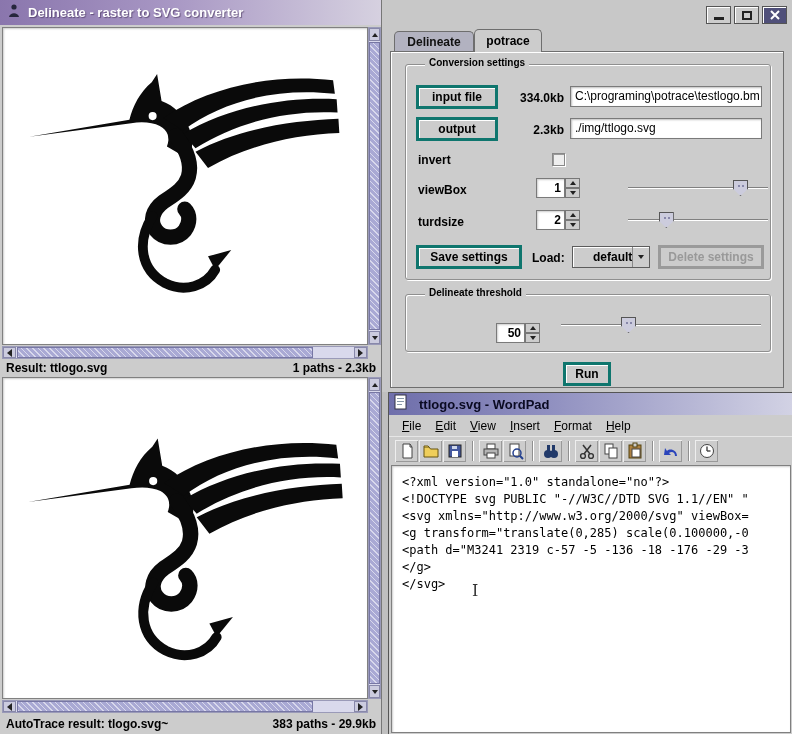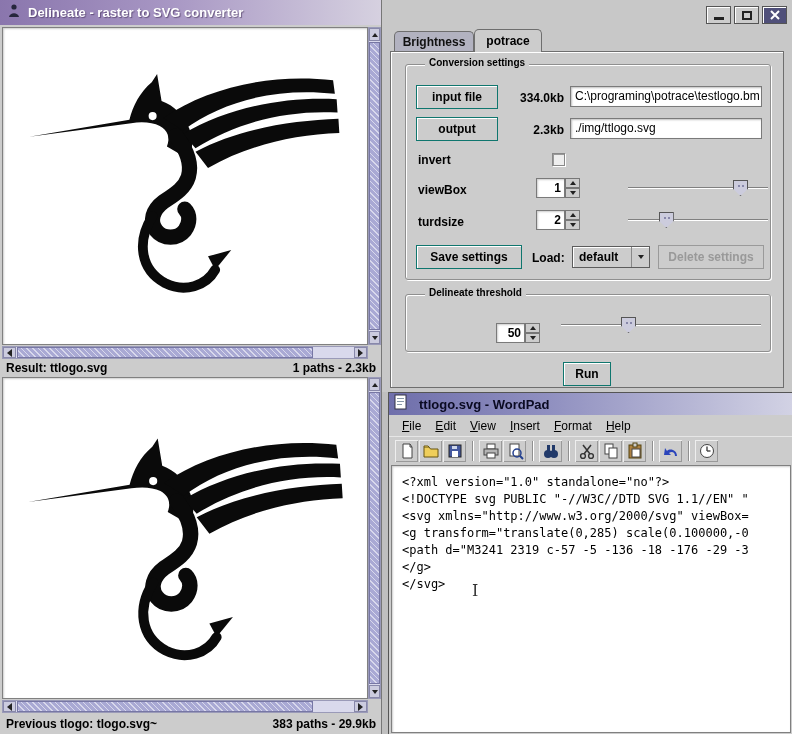--- a/index.html
+++ b/index.html
@@ -1,21 +1,21 @@
 <!DOCTYPE html>
 <html><head>
 <meta charset="utf-8">
 <style>
   * { margin:0; padding:0; box-sizing:border-box; }
   body { background:#888; font-family:"Liberation Sans", sans-serif; }
   .screen { position:relative; width:792px; height:734px; background:#bfbfbf; overflow:hidden;
             font-family:"Liberation Sans", sans-serif; }
 
   
-  .btn { position:absolute; background:#ccc; border:1px solid #0f766e; color:#000;
+  .btn { position:absolute; background:#ccc; border:3px solid #0f766e; color:#000;
          font-weight:bold; font-size:12px; text-align:center;
          box-shadow: inset 1px 1px 0 #fff; display:flex; align-items:center; justify-content:center; }
   .btn.disabled { border-color:#9a9a9a; color:#999; box-shadow:none; }
   .field { position:absolute; background:#fff; border:1px solid #7a7a7a; font-size:12px;
            box-shadow: inset 1px 1px 2px rgba(0,0,0,.25); padding:2px 4px; white-space:nowrap;
            overflow:hidden; line-height:15px; }
   .lbl { position:absolute; font-weight:bold; font-size:12px; color:#000; }
   .grp { position:absolute; border:1px solid #8f8f8f; border-radius:3px;
          box-shadow: inset 1px 1px 0 #fff, 1px 1px 0 #fff; }
   .grp-title { position:absolute; top:-8px; left:19px; background:#ccc; padding:0 4px;
@@ -51,21 +51,21 @@
   .spin-val { width:29px; height:20px; background:#fff; border:1px solid #7a7a7a;
               font-weight:bold; font-size:12px; text-align:right; padding:2px 3px 0 0;
               box-shadow: inset 1px 1px 2px rgba(0,0,0,.2); }
   .spin-btns { display:flex; flex-direction:column; width:15px; }
   .spin-btns span { flex:1; background:#ccc; border:1px solid #777; display:flex;
                     align-items:center; justify-content:center; }
 
   
   .combo { position:absolute; height:22px; background:#ccc; border:1px solid #5c5c5c;
            display:flex; align-items:center; box-shadow: inset 1px 1px 0 #fff; }
-  .combo-val { flex:1; font-weight:bold; font-size:12px; padding-left:6px; }
+  .combo-val { flex:1; font-weight:bold; font-size:12px; padding-left:20px; }
   .combo-btn { width:18px; height:100%; display:flex; align-items:center; justify-content:center;
                border-left:1px solid #888; }
 
   
   .chk { position:absolute; width:13px; height:13px; background:#eee; border:1px solid #888;
          box-shadow: inset 1px 1px 0 #999, 1px 1px 0 #fff; }
 
   
   .dl-win { position:absolute; left:0; top:0; width:382px; height:734px; background:#ccc;
             border-right:1px solid #777; }
@@ -196,41 +196,41 @@
     <div class="sb sb-h" style="left:2px; top:700px; width:366px; height:13px;">
       <span class="sb-btn" style="left:0;">
           <i class="tri tri-l"></i>
         </span>
       <div class="sb-thumb" style="left:14px; width:296px;"></div>
       <span class="sb-btn" style="right:0;">
           <i class="tri tri-r"></i>
         </span>
     </div>
     <div class="status" style="top:716px;">
-      <span>Previous tlogo: tlogo.svg~</span>
+      <span>AutoTrace result: tlogo.svg~</span>
       <span>383 paths - 29.9kb</span>
     </div>
   </section>
 
   <section class="set-win">
     <div class="winbtns">
       <span class="wbtn">
           <i class="g-min"></i>
         </span>
       <span class="wbtn">
           <i class="g-max"></i>
         </span>
       <span class="wbtn wbtn-close">
         <svg width="10" height="10" viewBox="0 0 10 10">
             <path d="M1,1 L9,9 M9,1 L1,9" stroke="#fff" stroke-width="2"></path>
           </svg>
       </span>
     </div>
 
-    <div class="tab tab-inactive">Brightness</div>
+    <div class="tab tab-inactive">Delineate</div>
     <div class="tab tab-active">potrace</div>
 
     <div class="set-panel">
 
       <div class="grp" style="left:14px; top:12px; width:366px; height:216px;">
         <span class="grp-title">Conversion settings</span>
 
         <button class="btn" style="left:10px; top:20px; width:82px; height:24px;">input file</button>
         <span class="lbl" style="left:98px; top:26px; width:60px; text-align:right;">334.0kb</span>
         <div class="field" style="left:164px; top:21px; width:192px; height:21px;">C:\programing\potrace\testlogo.bm</div>

